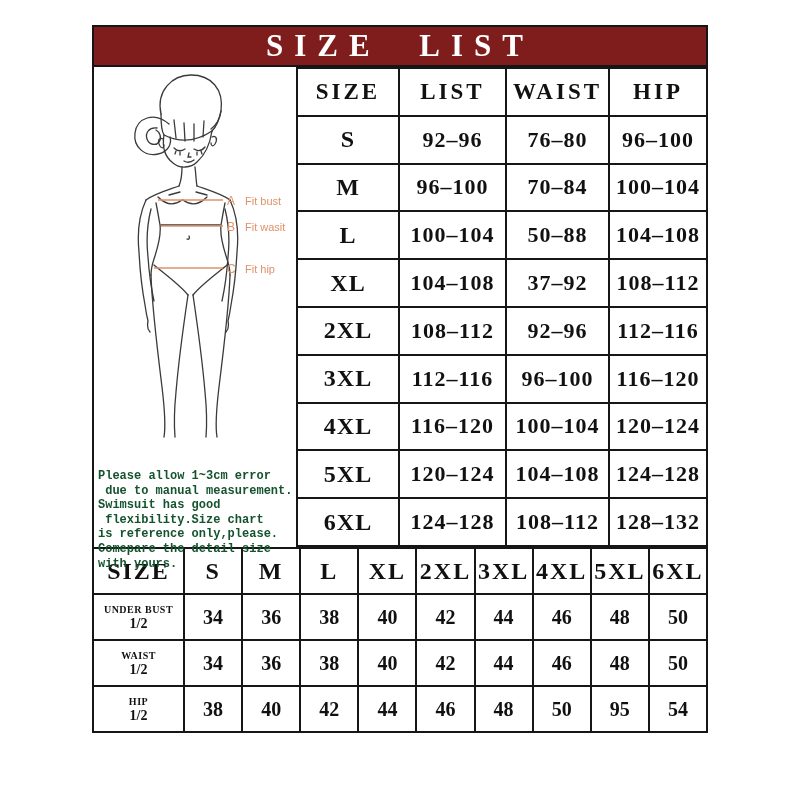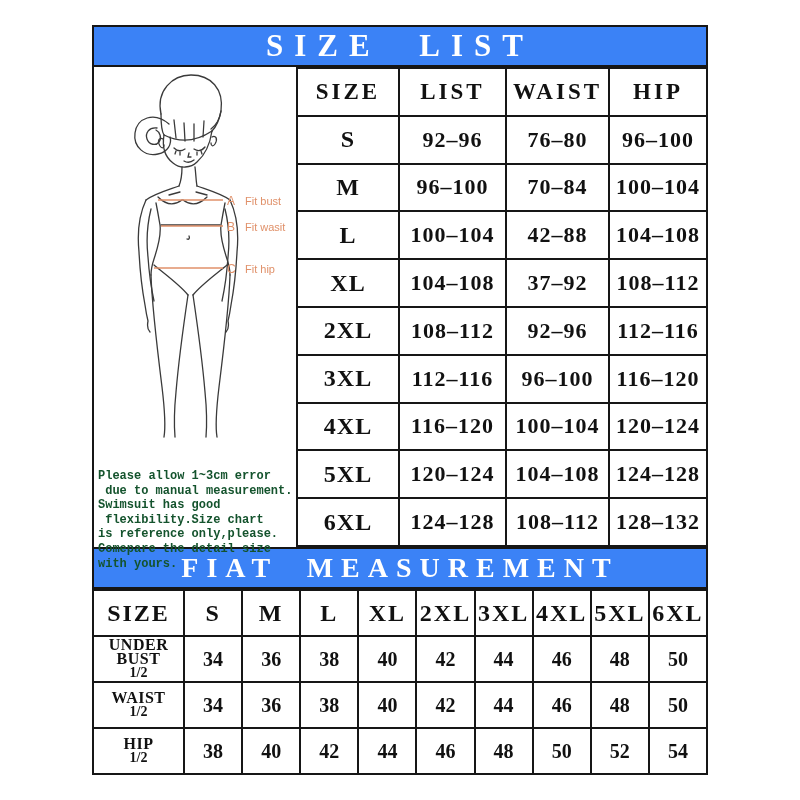--- a/index.html
+++ b/index.html
@@ -2,21 +2,21 @@
 <html><head>
 <meta charset="utf-8">
 <style>
   * { box-sizing: border-box; margin: 0; padding: 0; }
   html, body { width: 800px; height: 800px; background: #ffffff; }
   body { position: relative; font-family: "Liberation Serif", serif; color: #111; }
 
   .sheet { position: absolute; left: 92px; top: 25px; width: 616px; }
 
   .bar {
-    height: 42px; background: #3b82f6; border: 2px solid #161616;
+    height: 42px; background: #7f1d1d; border: 2px solid #161616;
     display: flex; align-items: center; justify-content: center;
     color: #ffffff; font-weight: bold; font-size: 31px;
     letter-spacing: 11px; word-spacing: 20px; white-space: nowrap;
   }
   .bar.flat { font-size: 28px; letter-spacing: 8px; word-spacing: 14px; }
 
   .top-section { display: flex; border-left: 2px solid #161616; }
 
   .figure-panel { width: 206px; height: 480px; position: relative; background: #fff; }
   .figure-panel svg { position: absolute; left: 0; top: 0; }
@@ -34,21 +34,21 @@
 
   .size-table { width: 410px; }
   .size-table tr { height: 47.7px; }
   .size-table th { font-size: 23px; font-weight: bold; letter-spacing: 3px; }
   .size-table td.size-cell { font-size: 24px; font-weight: bold; letter-spacing: 1px; }
   .size-table td.value-cell { font-size: 22px; font-weight: bold; letter-spacing: 1px; margin-top: 42px; }
 
   .flat-table { width: 616px; }
   .flat-table tr { height: 46px; }
   .flat-table th.col-h { font-size: 24px; font-weight: bold; letter-spacing: 2px; }
-  .flat-table th.row-h .l1 { font-size: 16px; font-weight: bold; letter-spacing: 0.5px; line-height: 14px; }
+  .flat-table th.row-h .l1 { font-size: 10px; font-weight: bold; letter-spacing: 0.5px; line-height: 14px; }
   .flat-table th.row-h .l2 { font-size: 14px; font-weight: bold; line-height: 14px; }
   .flat-table td.value-cell { font-size: 20px; font-weight: bold; }
 </style>
 </head>
 <body>
 
 <div class="sheet">
 
   <div class="bar">
     <span>SIZE LIST</span>
@@ -159,21 +159,21 @@
       </tr>
       <tr>
         <td class="size-cell">M</td>
         <td class="value-cell">96–100</td>
         <td class="value-cell">70–84</td>
         <td class="value-cell">100–104</td>
       </tr>
       <tr>
         <td class="size-cell">L</td>
         <td class="value-cell">100–104</td>
-        <td class="value-cell">42–88</td>
+        <td class="value-cell">50–88</td>
         <td class="value-cell">104–108</td>
       </tr>
       <tr>
         <td class="size-cell">XL</td>
         <td class="value-cell">104–108</td>
         <td class="value-cell">37–92</td>
         <td class="value-cell">108–112</td>
       </tr>
       <tr>
         <td class="size-cell">2XL</td>
@@ -202,23 +202,20 @@
       <tr>
         <td class="size-cell">6XL</td>
         <td class="value-cell">124–128</td>
         <td class="value-cell">108–112</td>
         <td class="value-cell">128–132</td>
       </tr>
     </tbody>
       </table>
   </div>
 
-  <div class="bar flat">
-    <span>FIAT MEASUREMENT</span>
-  </div>
 
   <table class="flat-table">
     <colgroup>
       <col style="width:91px">
         <col>
         <col>
         <col>
         <col>
         <col>
         <col>
@@ -274,18 +271,18 @@
         <div class="l1">HIP</div>
         <div class="l2">1/2</div>
       </th>
       <td class="value-cell">38</td>
       <td class="value-cell">40</td>
       <td class="value-cell">42</td>
       <td class="value-cell">44</td>
       <td class="value-cell">46</td>
       <td class="value-cell">48</td>
       <td class="value-cell">50</td>
-      <td class="value-cell">52</td>
+      <td class="value-cell">95</td>
       <td class="value-cell">54</td>
     </tr>
   </tbody>
     </table>
 </div>
 
 </body></html>

